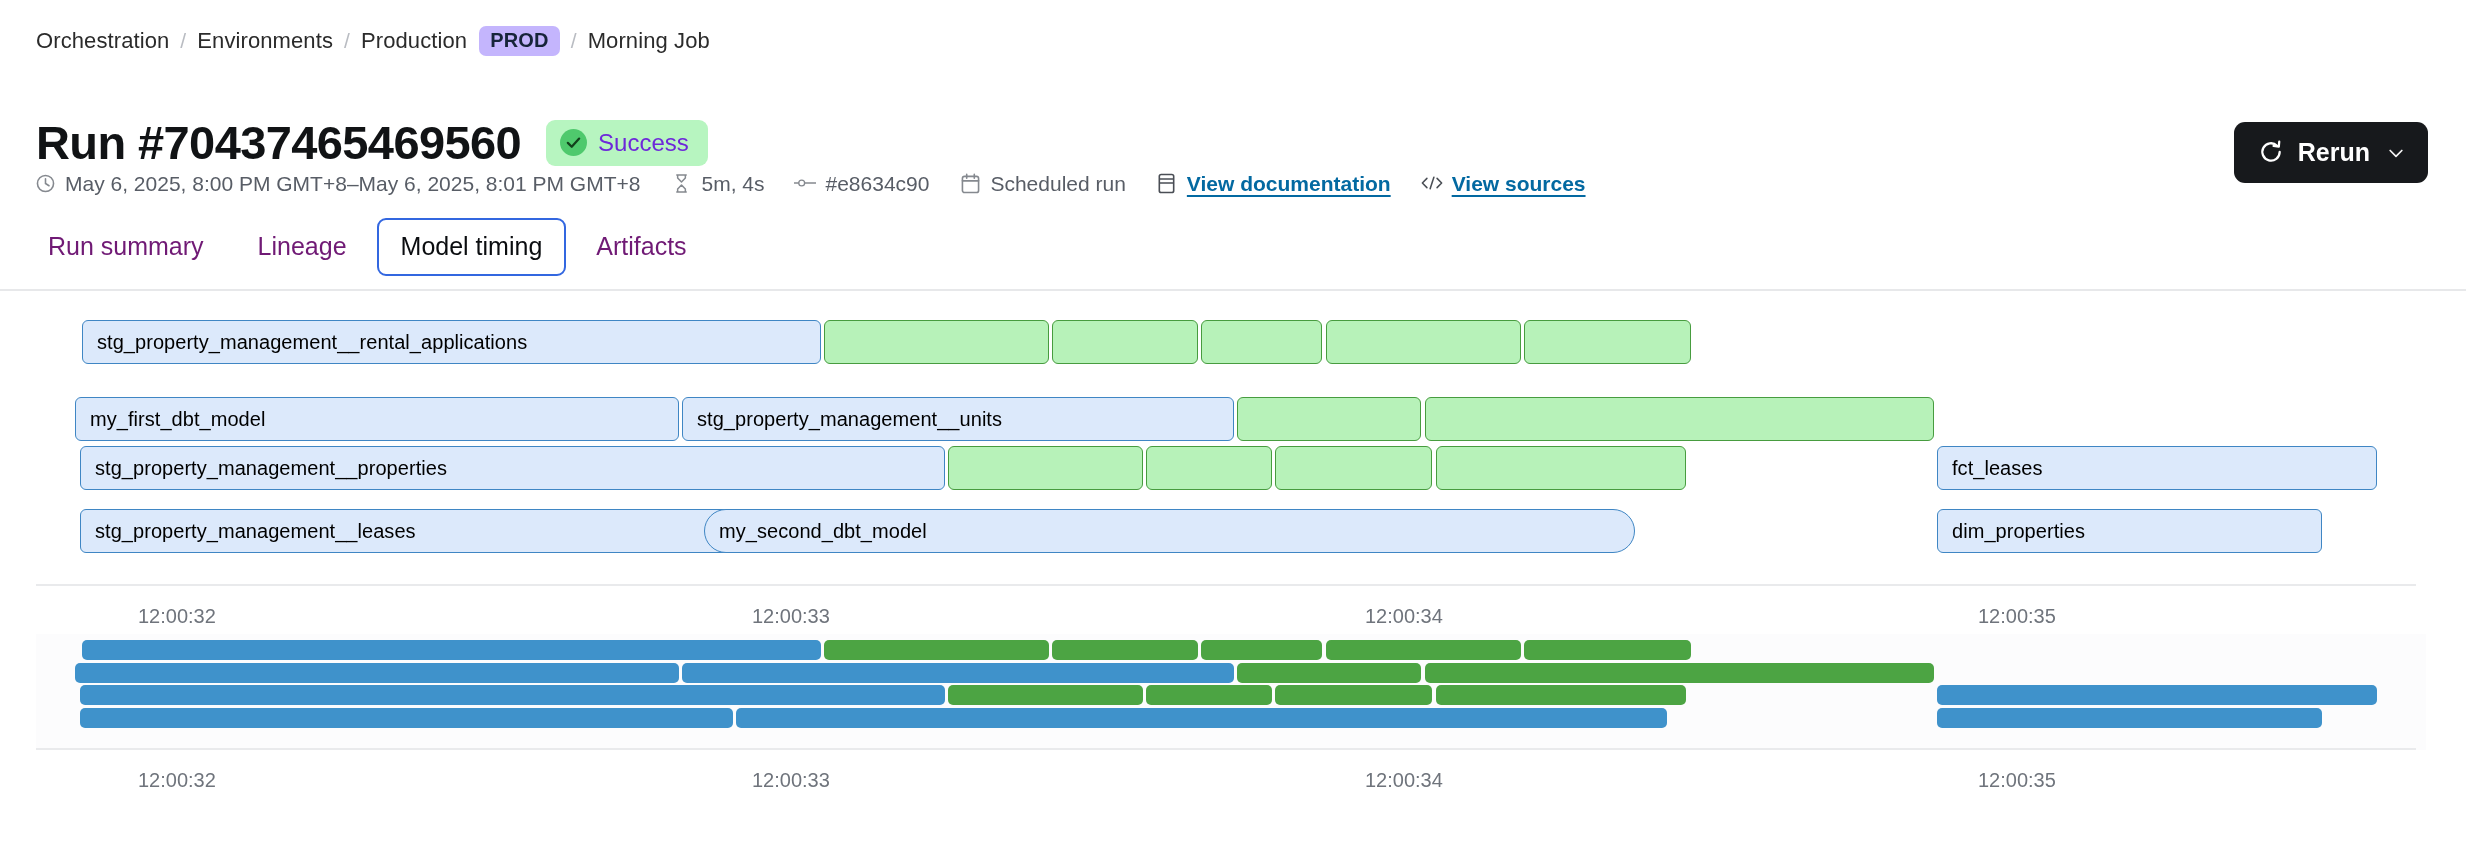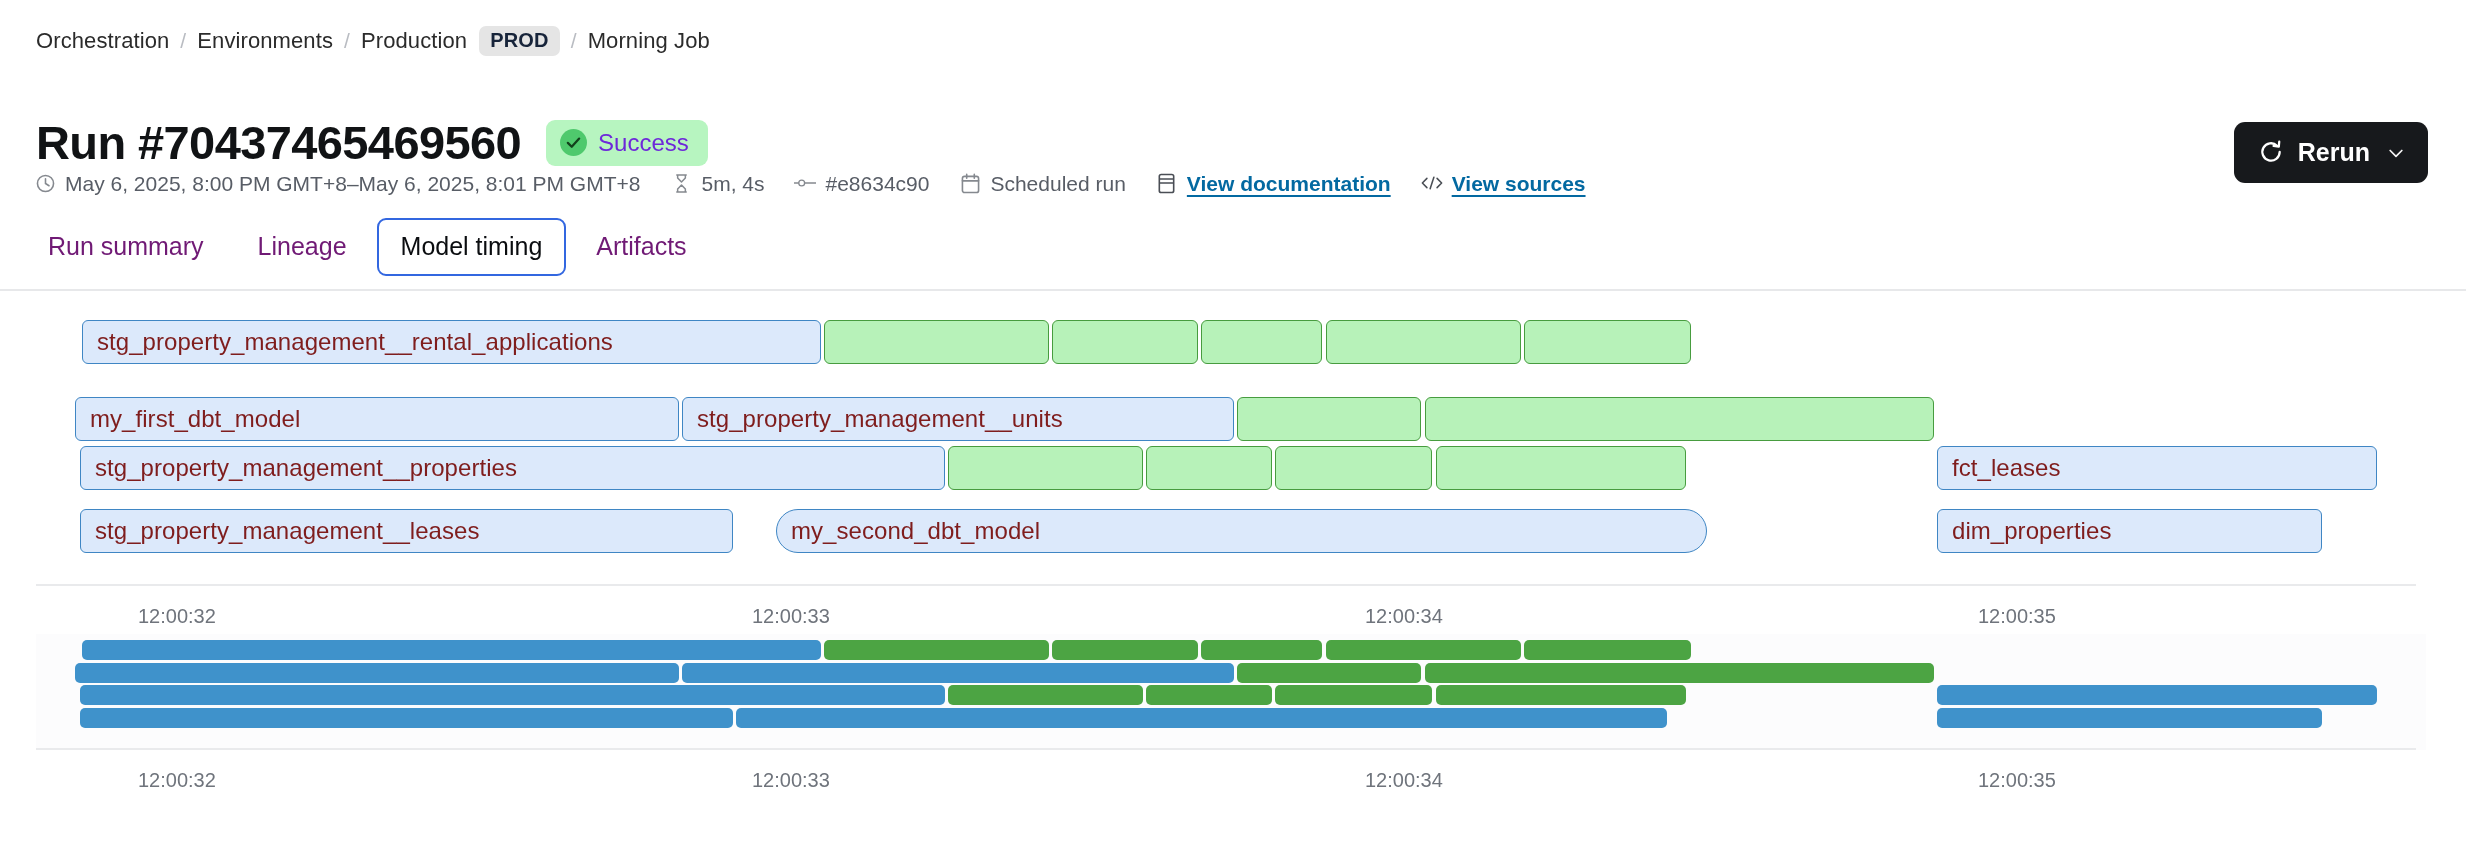--- a/index.html
+++ b/index.html
@@ -14,21 +14,21 @@
 
   
   .breadcrumb {
     position: absolute; left: 36px; top: 26px;
     display: flex; align-items: center; gap: 0px;
     font-size: 22px; color: #2b2b2b; letter-spacing: .1px;
   }
   .bc-link { color: #2b2b2b; text-decoration: none; white-space: nowrap; }
   .bc-sep { color: #b9bcc2; padding: 0 11px; font-size: 21px; }
   .bc-chip {
-    background: #e5e5e5; color: #17243a; font-weight: 700;
+    background: #c4b5fd; color: #17243a; font-weight: 700;
     border-radius: 7px; padding: 3px 11px 4px; font-size: 20px;
     margin-left: 12px; letter-spacing: .2px;
   }
 
   
   .title-row {
     position: absolute; left: 36px; top: 88px;
     display: flex; align-items: center; gap: 25px;
   }
   .run-title {
@@ -91,21 +91,21 @@
 
   .gtrack { position: absolute; height: 44px; }
   .seg {
     position: absolute; top: 0; height: 44px;
     border-radius: 6px; display: flex; align-items: center;
     overflow: hidden; white-space: nowrap;
   }
   .seg.blue { background: #dce9fb; border: 1.7px solid #3f86c4; }
   .seg.green { background: #b7f2b9; border: 1.7px solid #479c3f; }
   .seg .seg-label {
-    font-size: 24px; color: #7f1d1d; padding-left: 14px;
+    font-size: 20px; color: #000000; padding-left: 14px;
     letter-spacing: .05px;
   }
 
   .axis-line {
     position: absolute; height: 1.5px; background: #e9eaec; left: 0; width: 2380px;
   }
   .axis-tick {
     position: absolute; font-size: 20px; color: #6f747c; white-space: nowrap;
   }
 
@@ -255,21 +255,21 @@
         <div class="seg green" style="left: 1239px; width: 157px;"></div>
         <div class="seg green" style="left: 1400px; width: 250px;"></div>
         <div class="seg blue" style="left: 1901px; width: 440px;">
           <span class="seg-label">fct_leases</span>
         </div>
       </div>
       <div class="gtrack" style="left: 0px; top: 189px; width: 2400px;">
         <div class="seg blue" style="left: 44px; width: 653px;">
           <span class="seg-label">stg_property_management__leases</span>
         </div>
-        <div class="seg blue" style="left: 740px; width: 931px; border-radius: 22px;">
+        <div class="seg blue" style="left: 668px; width: 931px; border-radius: 22px;">
           <span class="seg-label">my_second_dbt_model</span>
         </div>
         <div class="seg blue" style="left: 1901px; width: 385px;">
           <span class="seg-label">dim_properties</span>
         </div>
       </div>
       <div class="axis-line" style="top: 264px;"></div>
       <div class="axis-tick" style="left: 102px; top: 285px;">12:00:32</div>
       <div class="axis-tick" style="left: 716px; top: 285px;">12:00:33</div>
       <div class="axis-tick" style="left: 1329px; top: 285px;">12:00:34</div>

